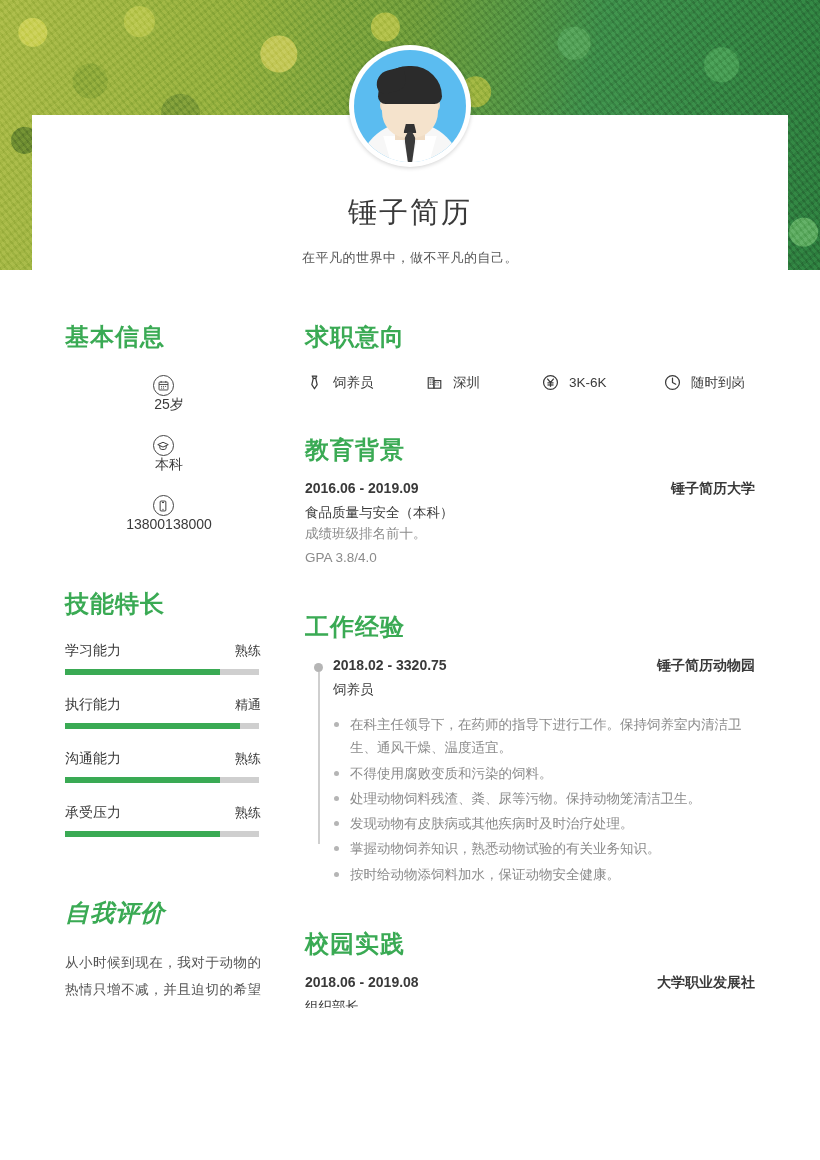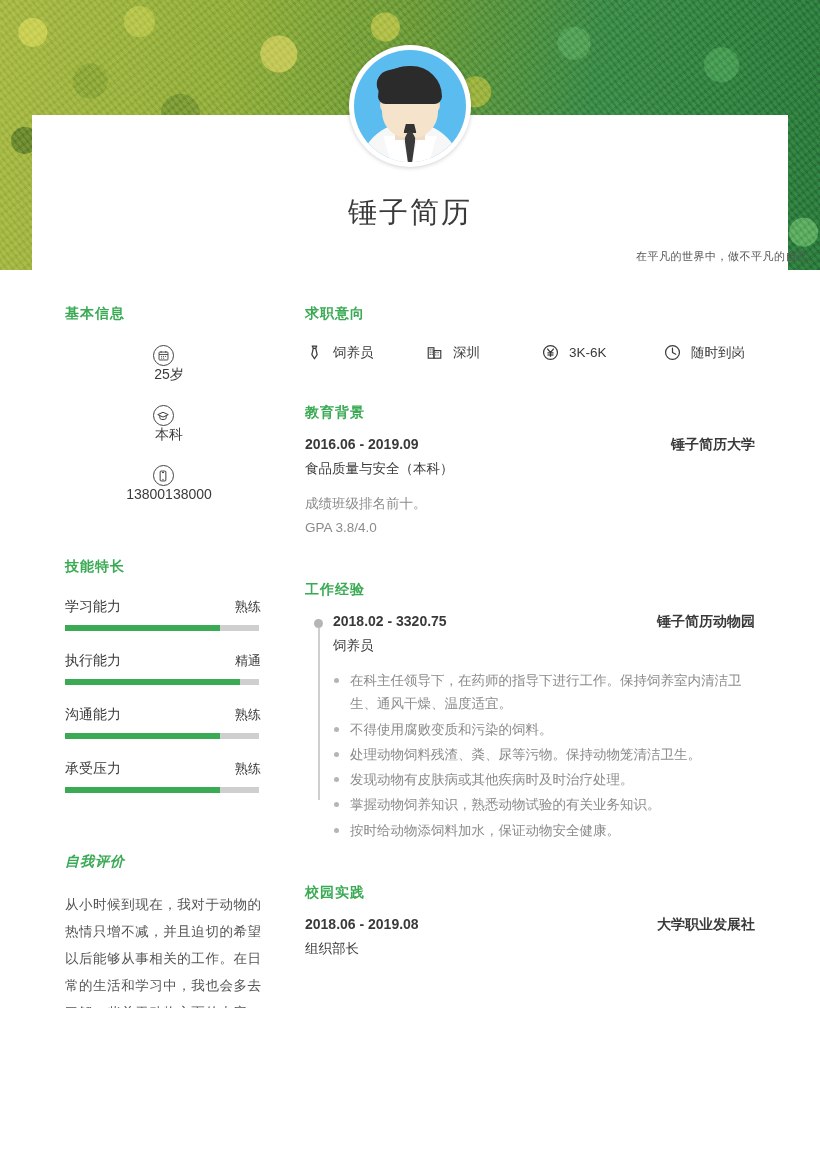--- a/index.html
+++ b/index.html
@@ -147,32 +147,33 @@
 
   
   .name {
     position: absolute; left: 0; right: 0; top: 193px;
     text-align: center;
     font-size: 29px; font-weight: 400; color: #3a3a3a;
     letter-spacing: 2px;
   }
   .slogan {
     position: absolute; left: 0; right: 0; top: 249px;
-    text-align: right;
-    font-size: 11px; color: #555555;
+    text-align: center;
+    font-size: 13px; color: #555555;
     letter-spacing: .5px;
   }
 
   
   .col-left  { position: absolute; left: 65px;  top: 305px; width: 196px; }
   .col-right { position: absolute; left: 305px; top: 305px; width: 450px; }
 
   .sec-title {
-    font-size: 14px; font-weight: bold; color: #3aaa54;
+    font-size: 24px; font-weight: bold; color: #3aaa54;
     letter-spacing: 1px;
+    margin-top: 16px;
   }
   .col-left .sec-title { margin-bottom: 22px; }
 
   
   .info-row { display: flex; align-items: center; margin-bottom: 21px; flex-direction: column; }
   .ico-circle {
     width: 21px; height: 21px; flex: 0 0 21px;
     border: 1.4px solid #444; border-radius: 50%;
     display: flex; align-items: center; justify-content: center;
     color: #3a3a3a;
@@ -214,21 +215,21 @@
 
   
   .block { margin-top: 42px; }
   .entry-head {
     display: flex; justify-content: space-between; align-items: baseline;
     margin-top: 14px;
   }
   .entry-date { font-size: 14px; font-weight: bold; color: #3a3a3a; }
   .entry-org  { font-size: 14px; font-weight: bold; color: #3a3a3a; }
   .entry-sub  { font-size: 13.5px; color: #3a3a3a; margin-top: 6px; }
-  .entry-note { font-size: 13.5px; color: #8b8b8b; line-height: 1.75; margin-top: 14px; }
+  .entry-note { font-size: 13.5px; color: #8b8b8b; line-height: 1.75; }
 
   
   .timeline { position: relative; padding-left: 28px; margin-top: 14px; }
   .tl-dot {
     position: absolute; left: 9px; top: 6px;
     width: 9px; height: 9px; border-radius: 50%;
     background: #b5b5b5;
   }
   .tl-line {
     position: absolute; left: 13px; top: 15px;

